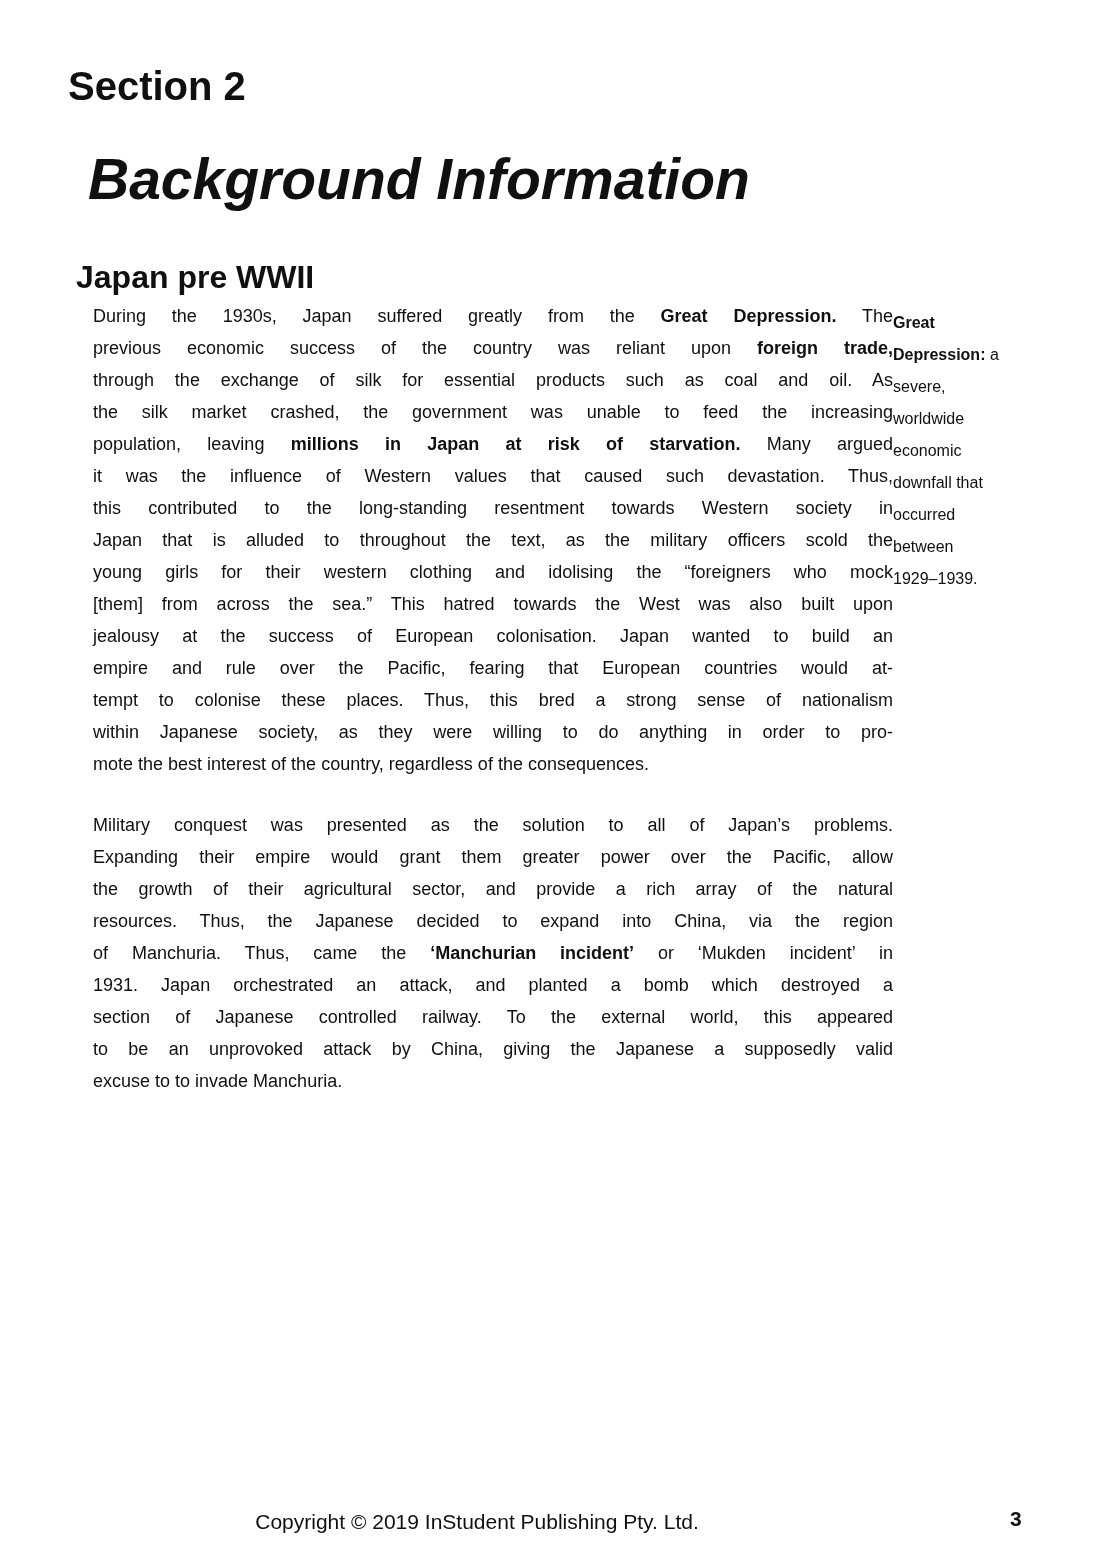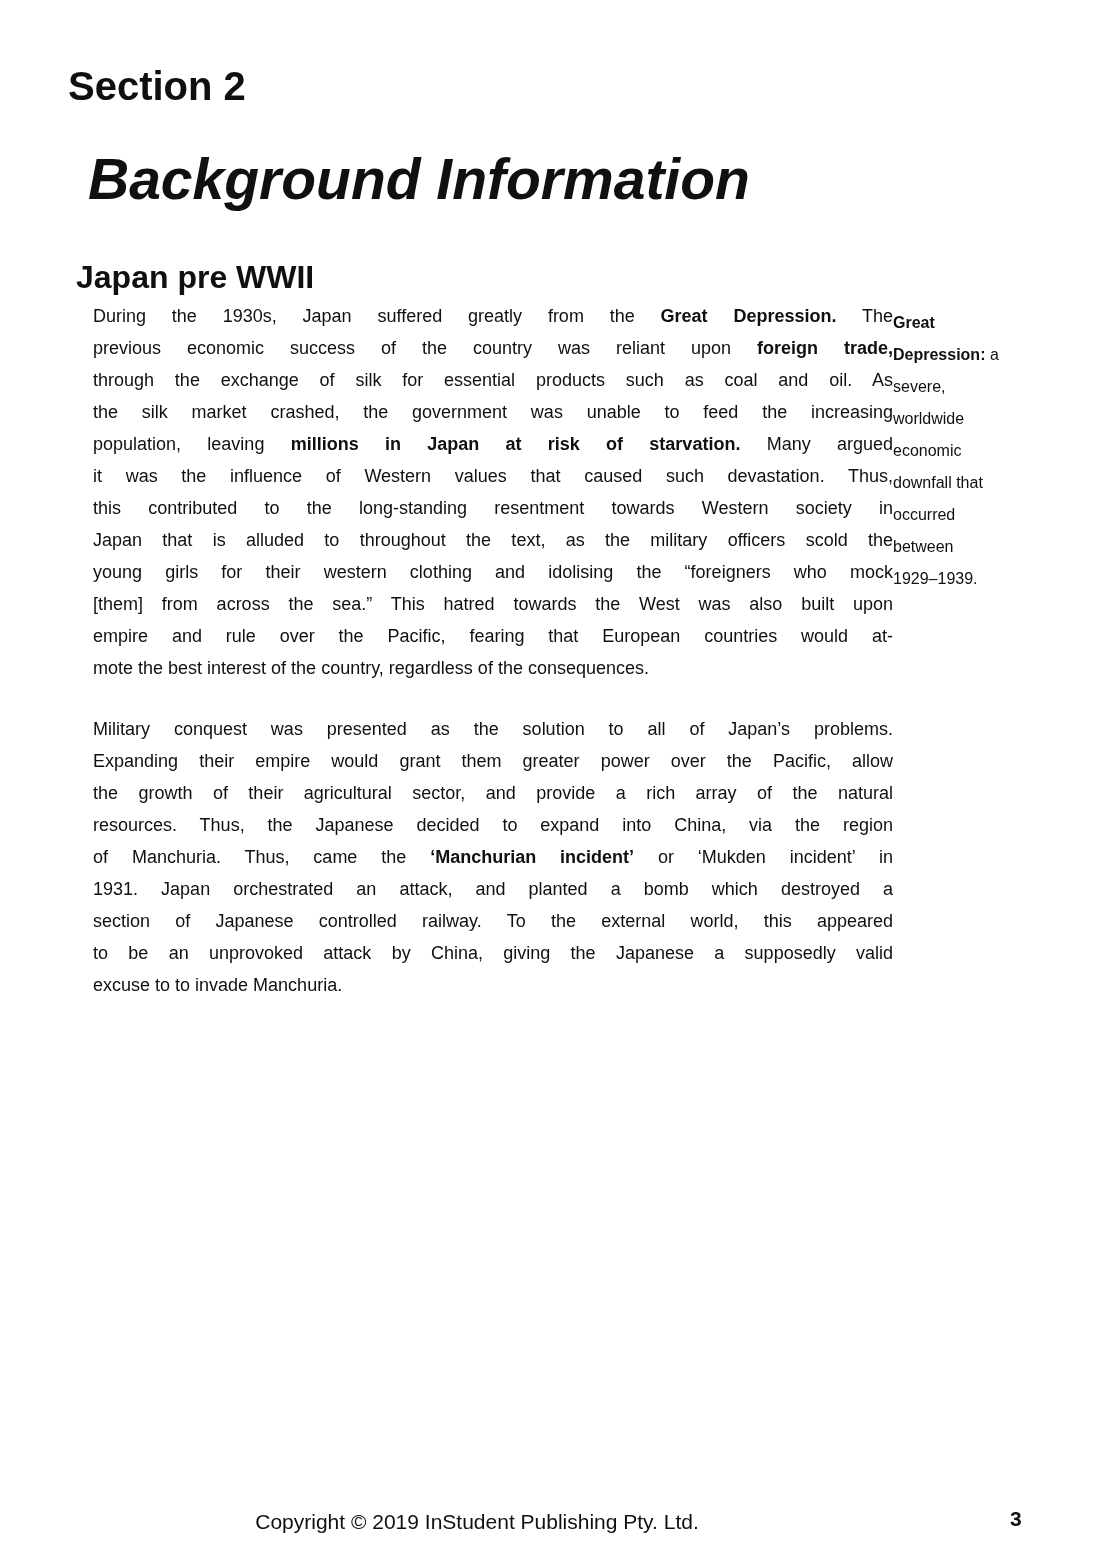--- a/index.html
+++ b/index.html
@@ -108,21 +108,24 @@
         <div class="tline"><span>During the 1930s, Japan suffered greatly from the </span><b>Great Depression.</b><span> The</span></div>
         <div class="tline"><span>previous economic success of the country was reliant upon </span><b>foreign trade,</b></div>
         <div class="tline"><span>through the exchange of silk for essential products such as coal and oil. As</span></div>
         <div class="tline"><span>the silk market crashed, the government was unable to feed the increasing</span></div>
         <div class="tline"><span>population, leaving </span><b>millions in Japan at risk of starvation.</b><span> Many argued</span></div>
         <div class="tline"><span>it was the influence of Western values that caused such devastation. Thus,</span></div>
         <div class="tline"><span>this contributed to the long-standing resentment towards Western society in</span></div>
         <div class="tline"><span>Japan that is alluded to throughout the text, as the military officers scold the</span></div>
         <div class="tline"><span>young girls for their western clothing and idolising the “foreigners who mock</span></div>
         <div class="tline"><span>[them] from across the sea.” This hatred towards the West was also built upon</span></div>
+        <div class="tline"><span>jealousy at the success of European colonisation. Japan wanted to build an</span></div>
         <div class="tline"><span>empire and rule over the Pacific, fearing that European countries would at-</span></div>
+        <div class="tline"><span>tempt to colonise these places. Thus, this bred a strong sense of nationalism</span></div>
+        <div class="tline"><span>within Japanese society, as they were willing to do anything in order to pro-</span></div>
         <div class="tline last"><span>mote the best interest of the country, regardless of the consequences.</span></div>
       </div>
       <div class="paragraph">
         <div class="tline"><span>Military conquest was presented as the solution to all of Japan’s problems.</span></div>
         <div class="tline"><span>Expanding their empire would grant them greater power over the Pacific, allow</span></div>
         <div class="tline"><span>the growth of their agricultural sector, and provide a rich array of the natural</span></div>
         <div class="tline"><span>resources. Thus, the Japanese decided to expand into China, via the region</span></div>
         <div class="tline"><span>of Manchuria. Thus, came the </span><b>‘Manchurian incident’</b><span> or ‘Mukden incident’ in</span></div>
         <div class="tline"><span>1931. Japan orchestrated an attack, and planted a bomb which destroyed a</span></div>
         <div class="tline"><span>section of Japanese controlled railway. To the external world, this appeared</span></div>

